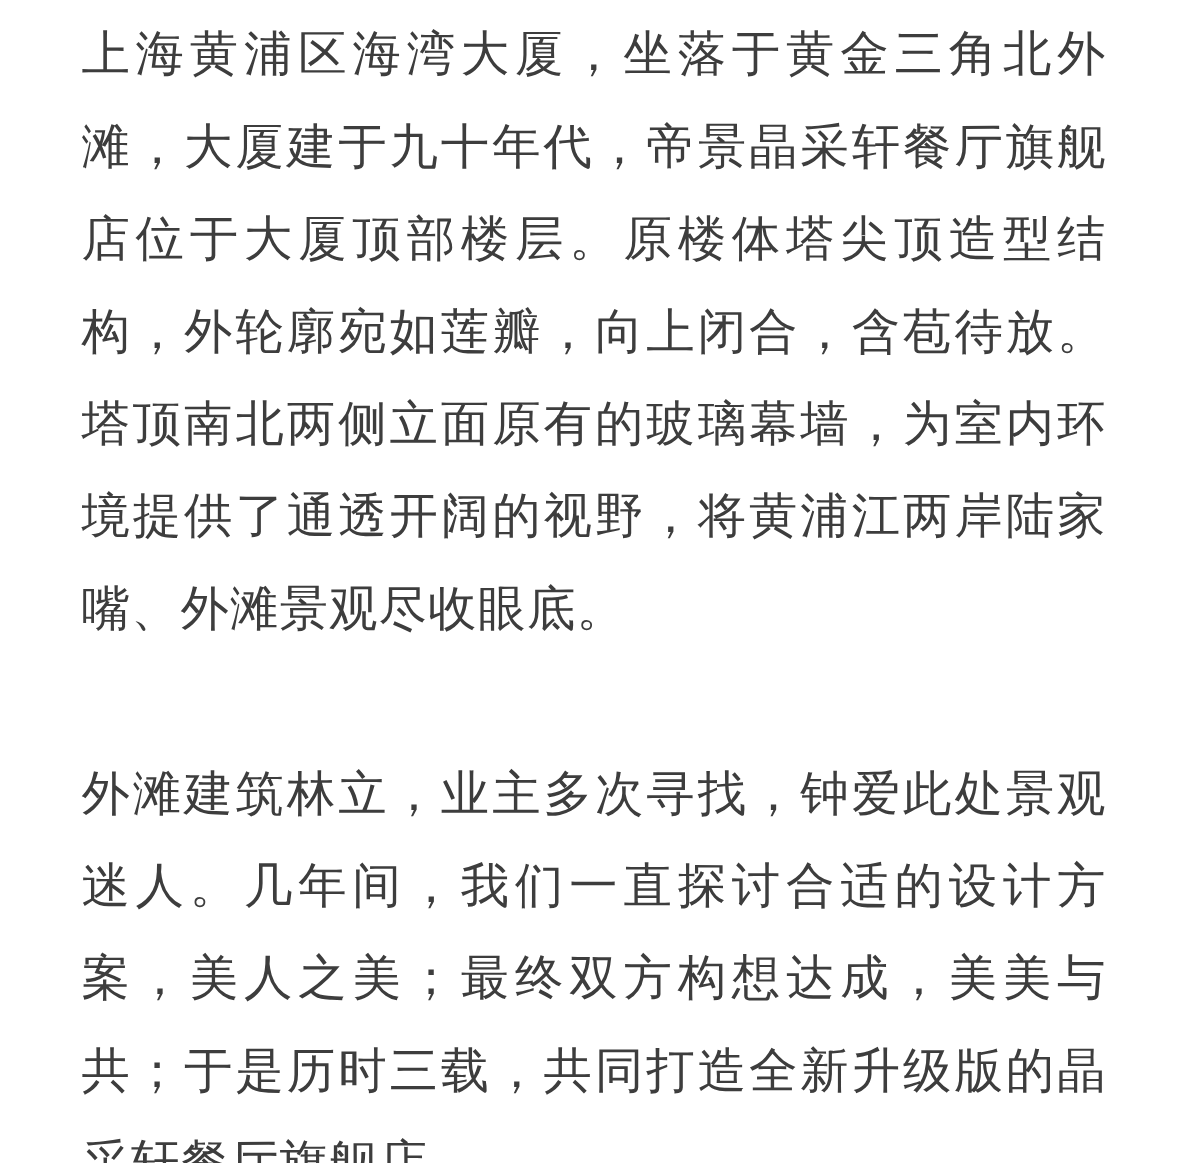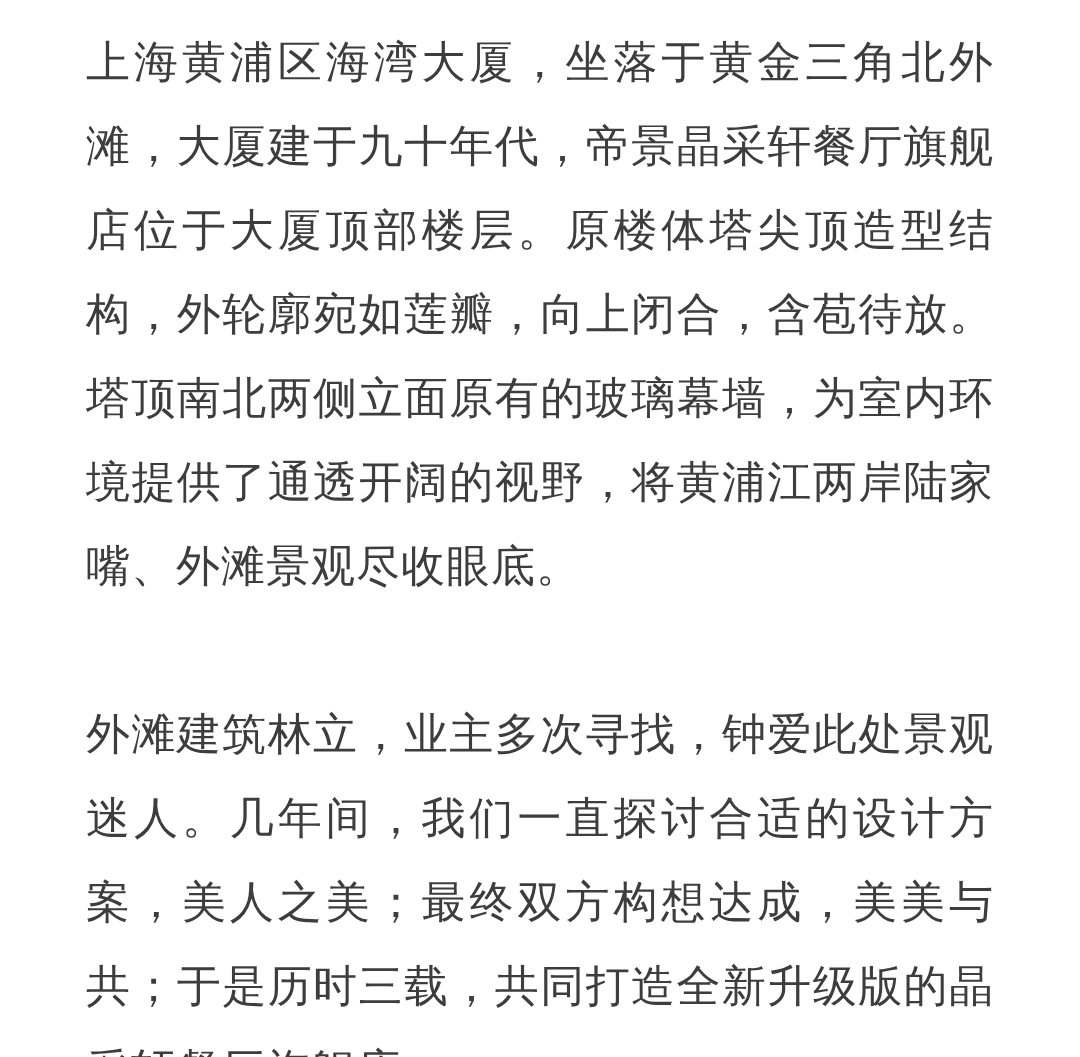--- a/index.html
+++ b/index.html
@@ -12,21 +12,21 @@
     min-height: 1057px;
     font-family: "Liberation Sans", "DejaVu Sans", sans-serif;
   }
   .article {
     box-sizing: border-box;
     width: 1080px;
     padding: 0 70px;
     padding-top: 4px;
   }
   .para {
-    margin: 16px;
+    margin: 4px;
     color: #3d3d3d;
     font-size: 44px;
     line-height: 84px;
     letter-spacing: 1px;
     text-align: justify;
     text-justify: inter-ideograph;
     font-weight: 400;
   }
   .para + .para {
     margin-top: 84px;

